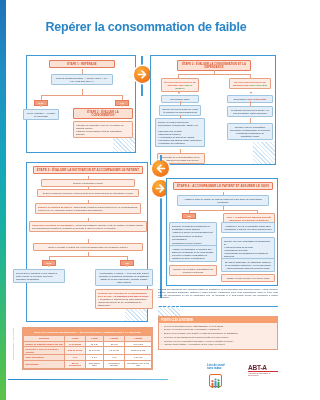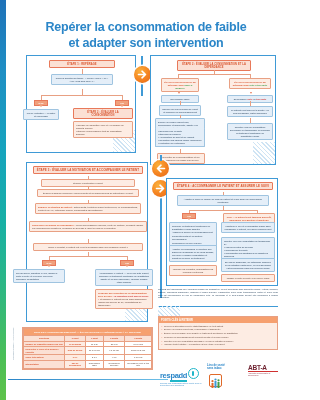--- a/index.html
+++ b/index.html
@@ -153,21 +153,20 @@
 </head>
 <body>
 
 <div class="poster">
 
   <div class="edge-strip"></div>
   <div class="edge-strip2"></div>
 
   <div class="title">
     <span>Repérer la consommation de faible</span>
-    <span class="l2">et adapter son intervention</span>
   </div>
 
   <div class="panel panel-border" style="left:26px;top:55px;width:110px;height:98px;">
     <div class="corner"></div>
 
     <div class="banner" style="position:absolute;left:22px;top:4px;width:66px;">ÉTAPE 1 : REPÉRAGE</div>
 
     <div class="vline" style="left:54.5px;top:13px;height:5px;"></div>
 
     <div class="bx bx-blue" style="position:absolute;left:24px;top:18px;width:62px;">Poser la question du tabac : « Fumez-vous ? » ou « Avez-vous déjà fumé ? »</div>
@@ -396,24 +395,20 @@
           <td>dépendance faible</td>
           <td>dépendance moyenne</td>
           <td>dépendance forte à très forte</td>
         </tr>
       </tbody>
     </table>
   </div>
 
   <div class="footer-rule"></div>
 
-  <div class="logo" style="left:160px;top:364px;">
-    <span class="logo-respadd">res<span class="u">padd</span></span><span class="logo-circle"></span>
-    <div class="logo-sub" style="width:42px;">Réseau des établissements de santé pour la prévention des addictions</div>
-  </div>
 
   <div class="logo" style="left:207px;top:364px;">
     <span class="lst-txt">
       <span style="display:block">Lieu de santé</span>
       <span style="display:block">sans tabac</span>
     </span>
     <span class="lst-ico">
       <svg width="11" height="11" viewBox="0 0 11 11">
         <rect x="1.5" y="5" width="2" height="5" fill="#e06a2a"></rect>
         <rect x="4.5" y="3" width="2" height="7" fill="#3f9ad6"></rect>

